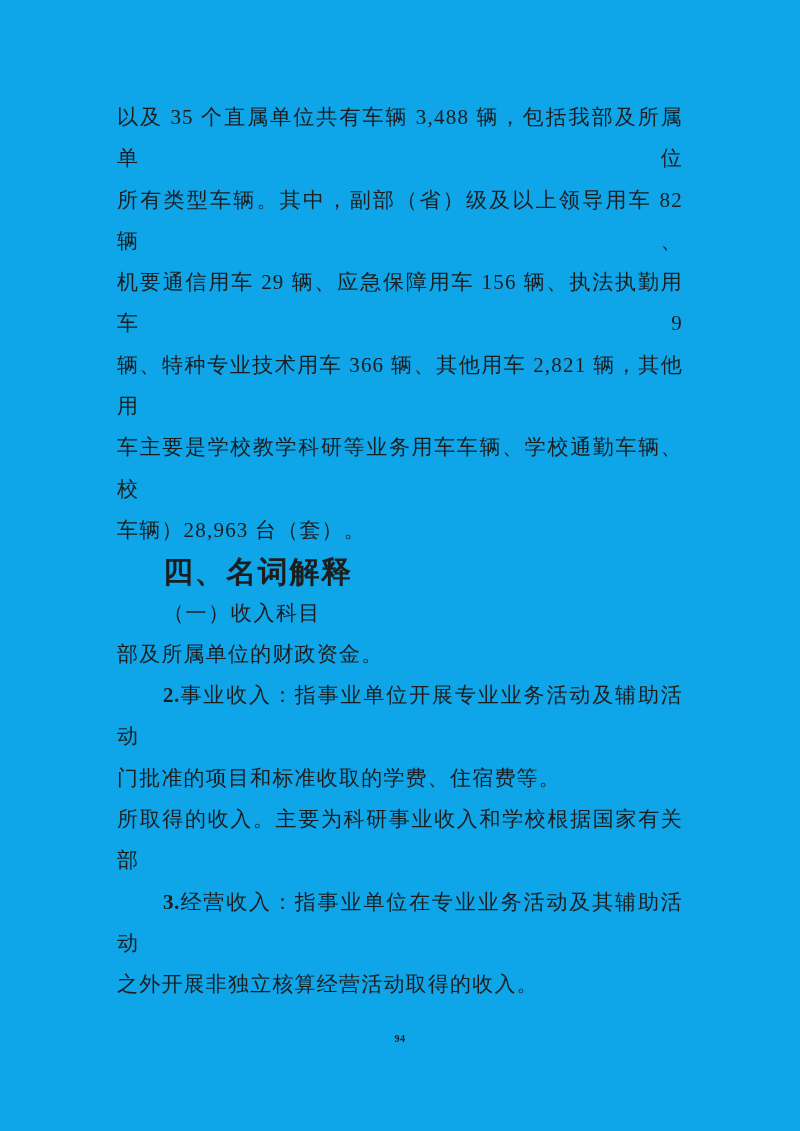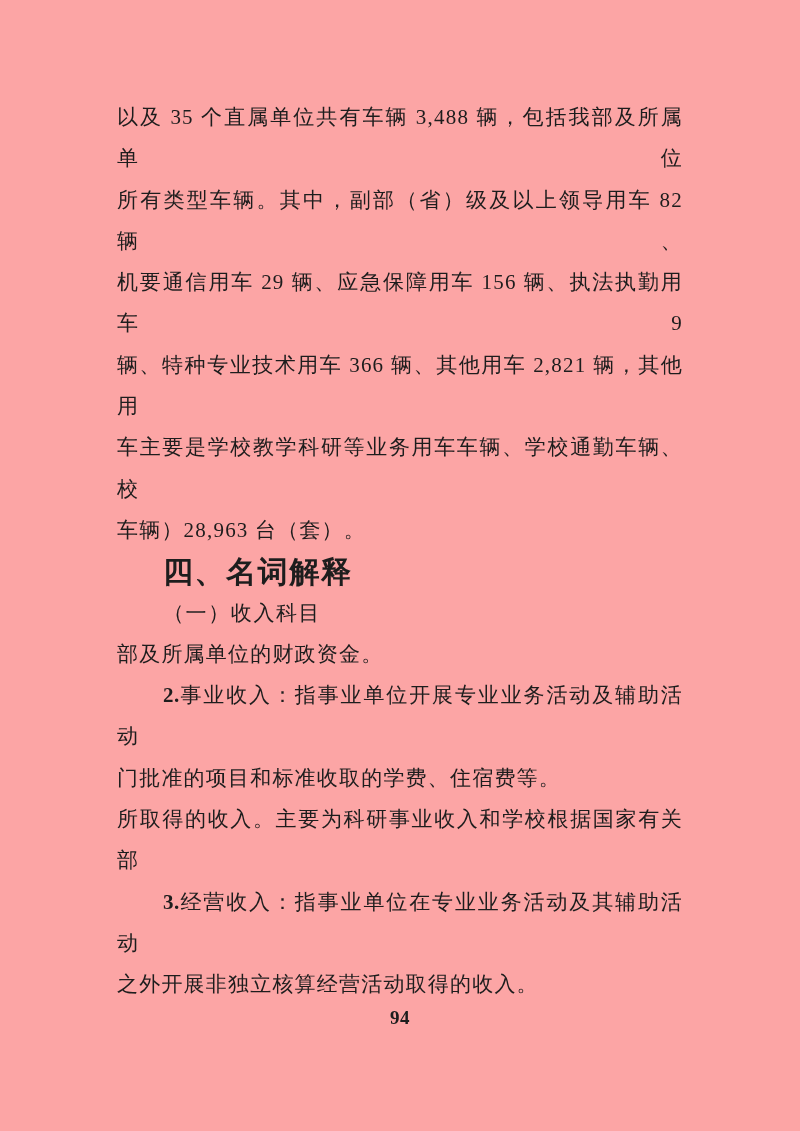--- a/index.html
+++ b/index.html
@@ -1,21 +1,21 @@
 <!DOCTYPE html>
 <html><head>
 <meta charset="utf-8">
 <style>
   * { margin: 0; padding: 0; box-sizing: border-box; }
   html, body { background: #ffffff; }
   .page {
     position: relative;
     width: 800px;
     height: 1131px;
-    background: #fca5a5;
+    background: #0ea5e9;
     overflow: hidden;
     font-family: "Liberation Serif", "DejaVu Serif", serif;
     color: #1d1d1d;
   }
   .doc-body {
     position: absolute;
     left: 117px;
     top: 97px;
     width: 566px;
     font-size: 21px;
@@ -39,25 +39,25 @@
   .block.subheading {
     text-indent: 46px;
     letter-spacing: 1.6px;
   }
   b.num {
     font-weight: 700;
     letter-spacing: 0.5px;
   }
   .footer {
     position: absolute;
-    top: 1008px;
+    top: 1029px;
     left: 0;
     width: 100%;
     text-align: center;
-    font-size: 19px;
+    font-size: 10px;
     line-height: 20px;
     font-weight: 700;
     letter-spacing: 0.5px;
     color: #1d1d1d;
   }
 </style>
 </head>
 <body>
 
 <div class="page">

